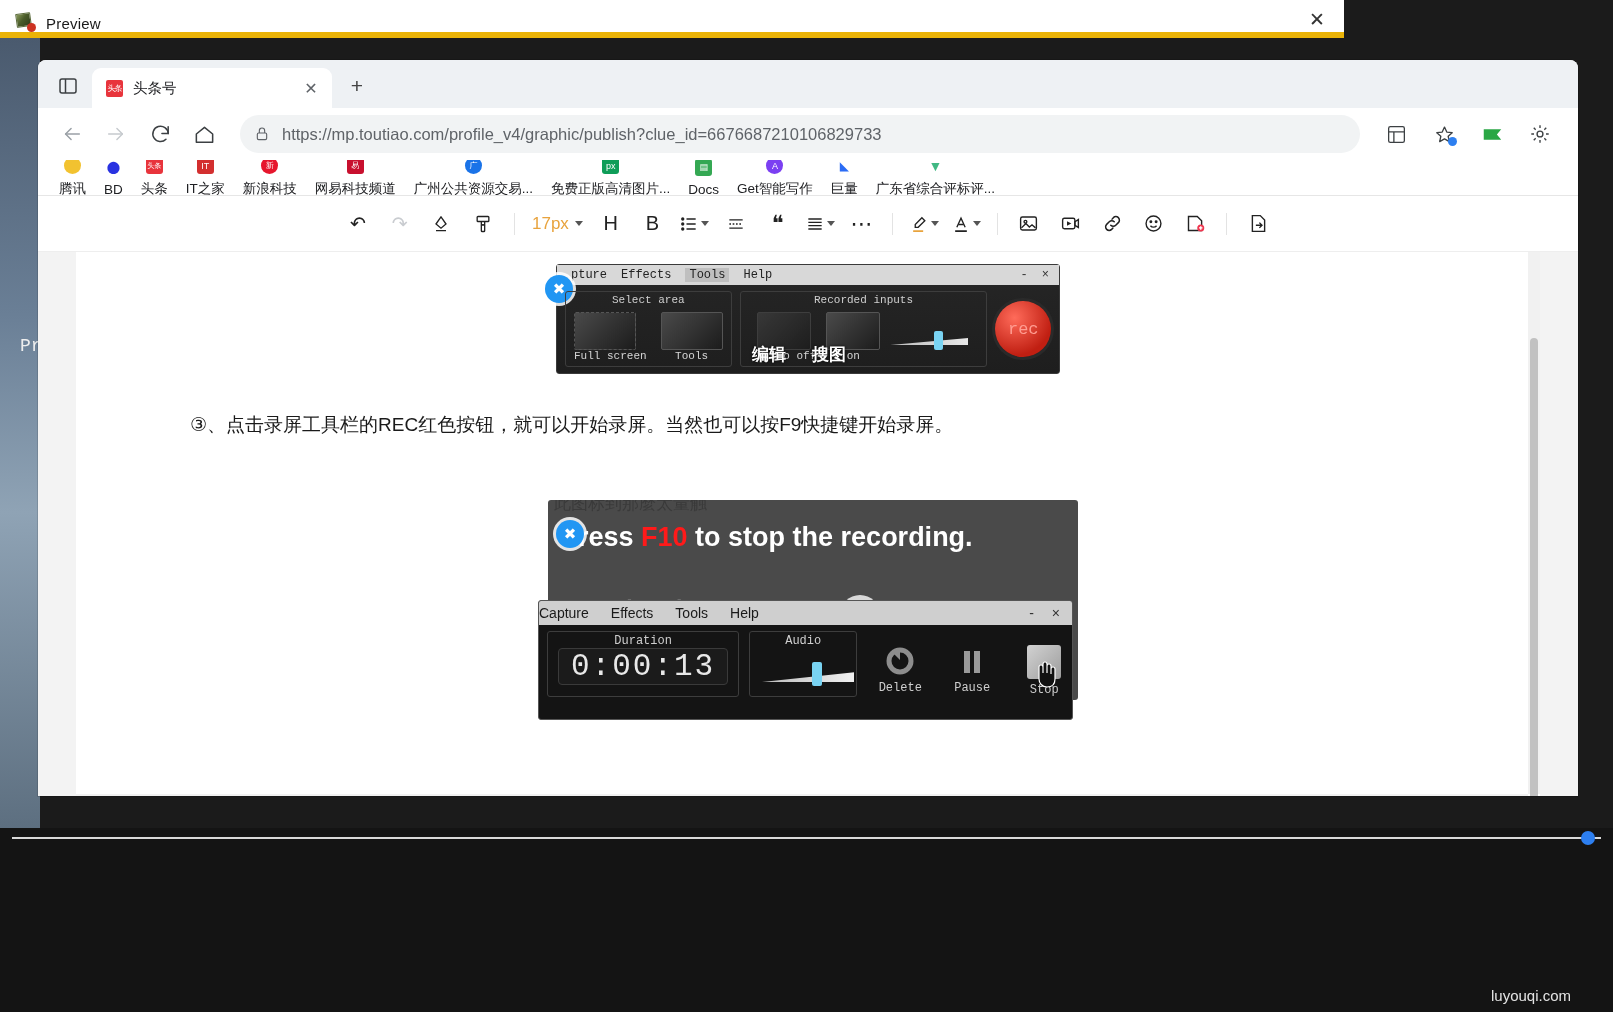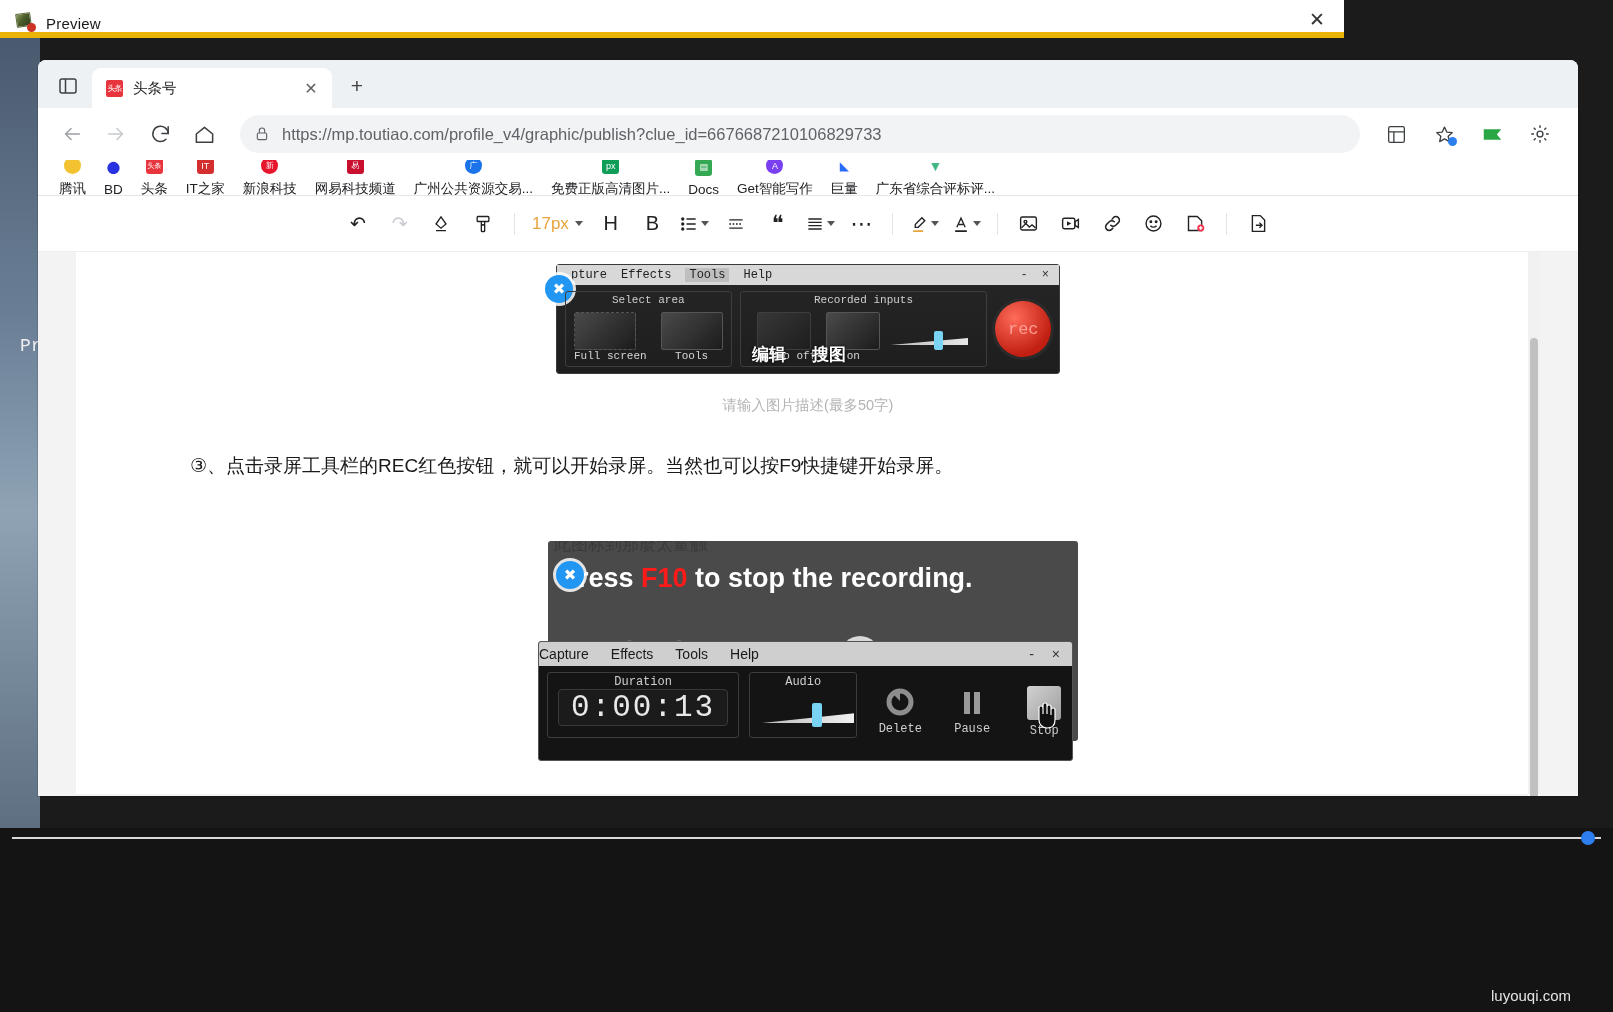--- a/index.html
+++ b/index.html
@@ -494,21 +494,20 @@
                     <div style="position:absolute;left:44px;top:7px;width:9px;height:19px;background:#79d3f2;border-radius:2px"></div>
                   </div>
                 </div>
               </div>
               <div class="recbtn">rec</div>
             </div>
             <div class="cn-overlay" style="left:195px;top:78px">编辑</div>
             <div class="cn-overlay" style="left:255px;top:78px">搜图</div>
           </div>
 
-          <div class="img-caption">请输入图片描述(最多50字)</div>
 
           <div class="para">③、点击录屏工具栏的REC红色按钮，就可以开始录屏。当然也可以按F9快捷键开始录屏。</div>
 
           <div class="recimg2">
             <div class="badge-x" style="left:18px;top:20px;z-index:5">✖</div>
             <div class="shot2">
               <div class="hdrtext">此图标到那麼太量触</div>
               <div class="f10line">
                 <span>Press </span><span class="k">F10</span><span> to stop the recording.</span>
               </div>

